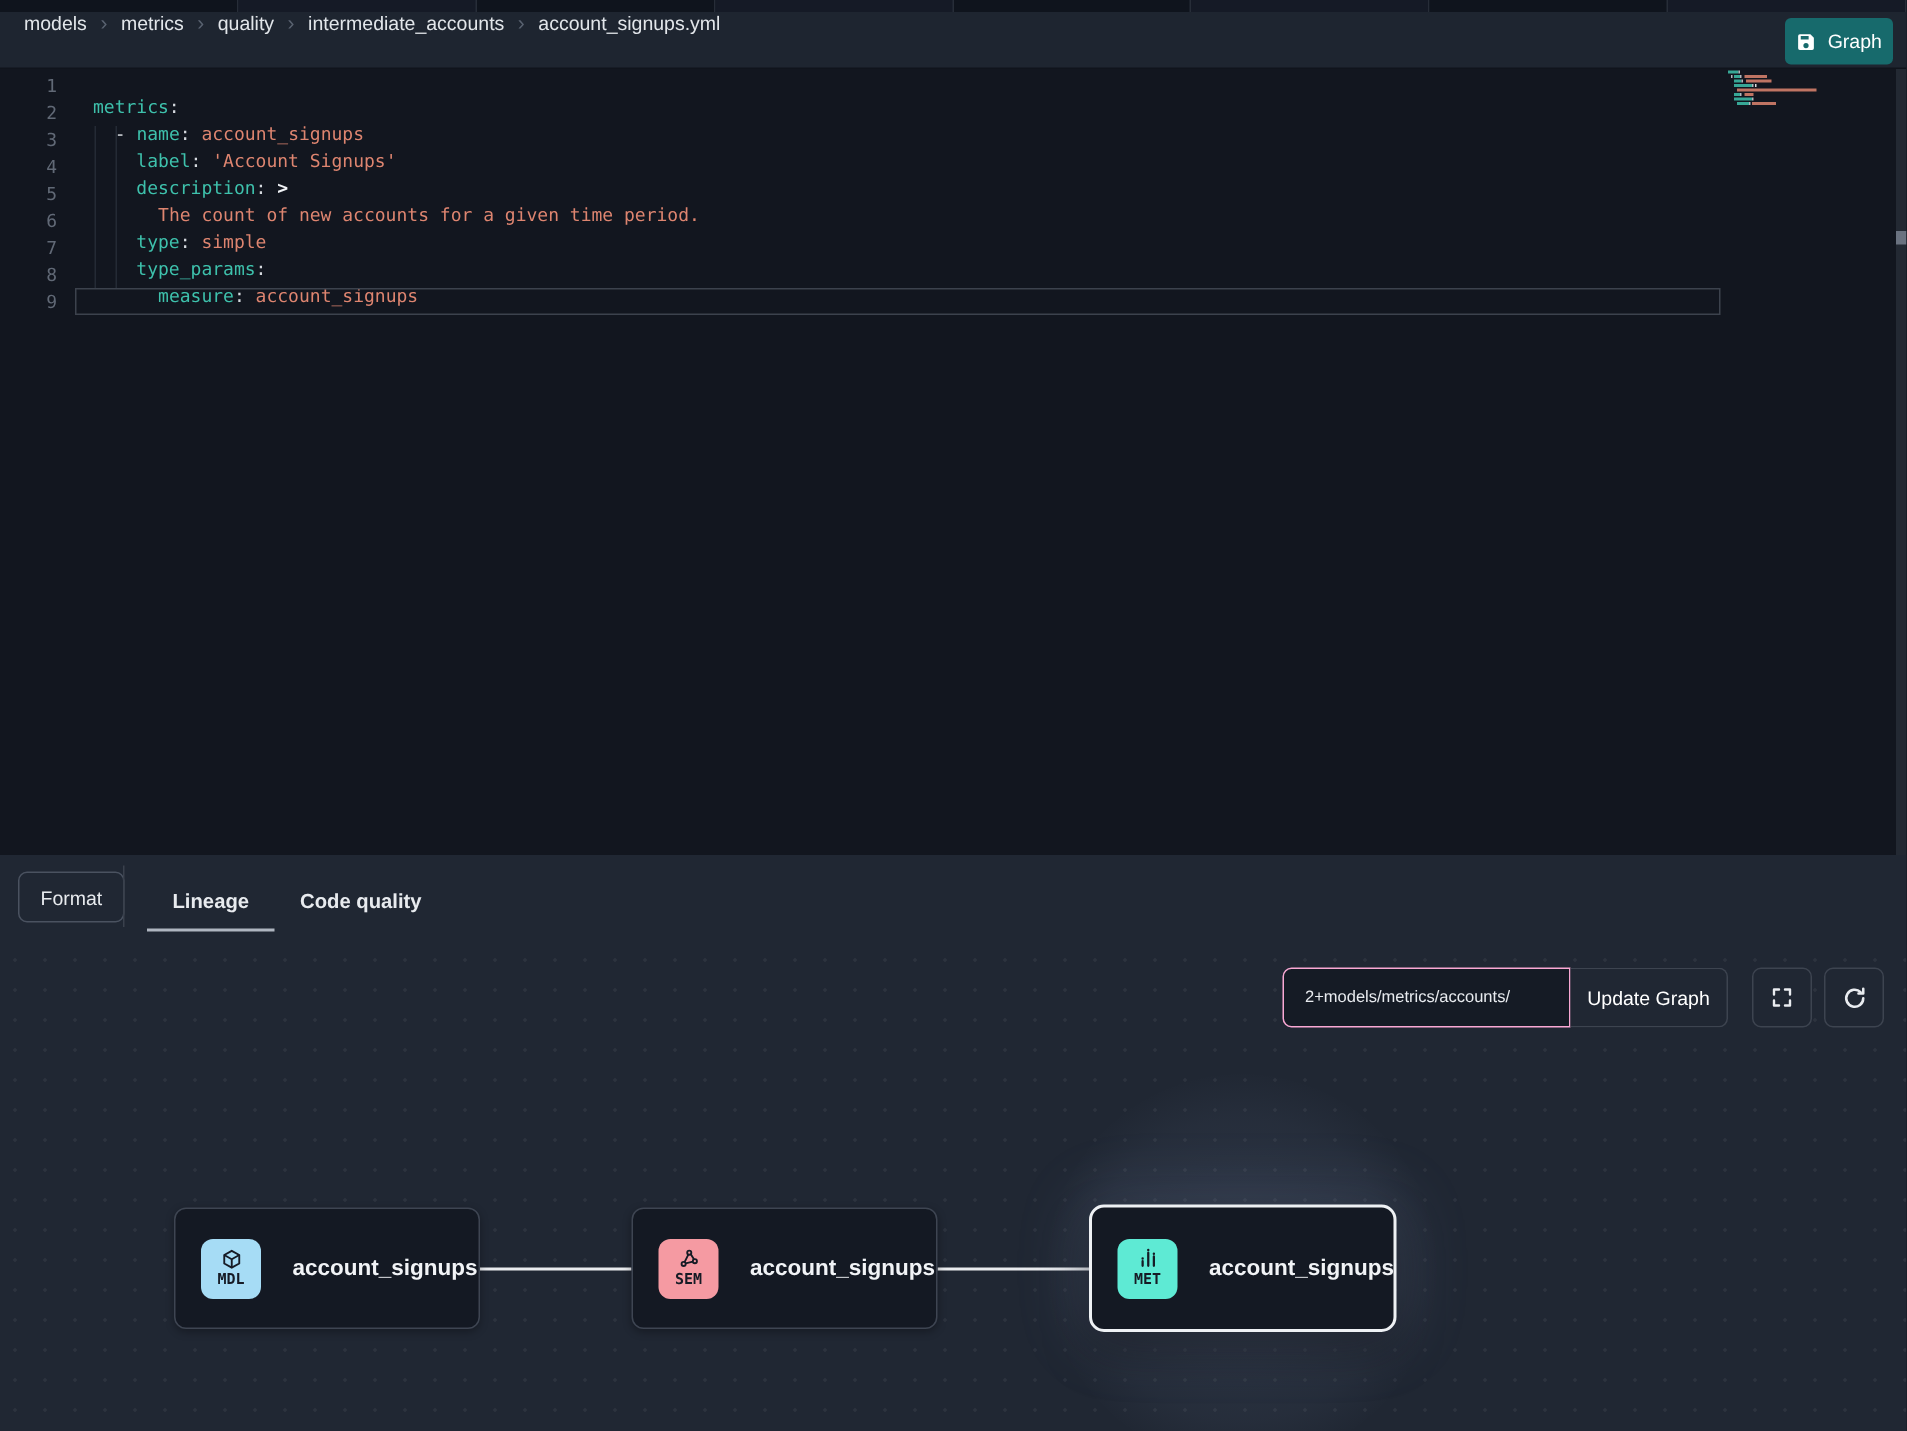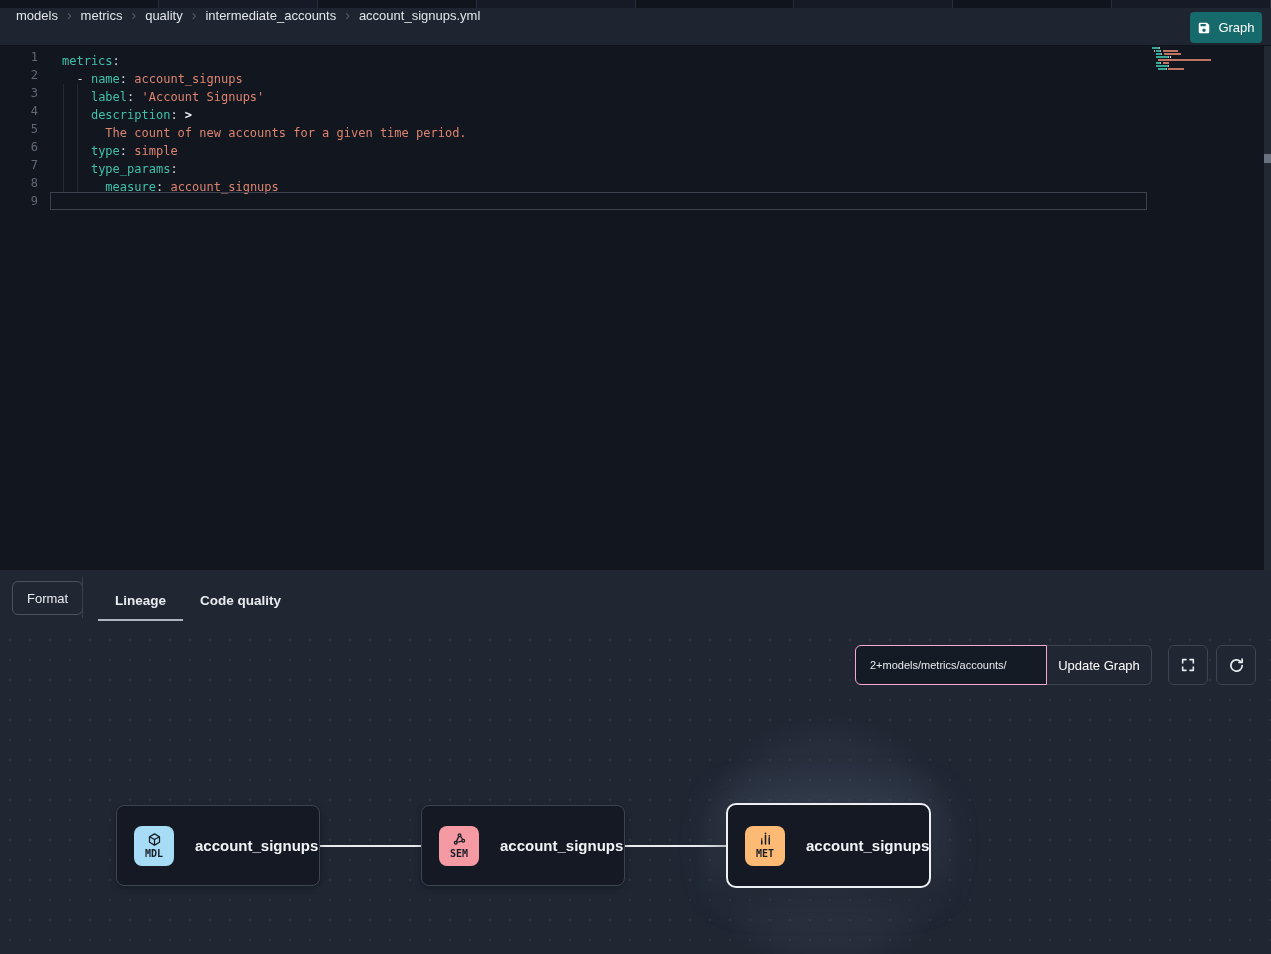--- a/index.html
+++ b/index.html
@@ -24,21 +24,21 @@
   .savebtn { position:absolute; right:9px; top:4px; height:31px; width:72px; background:#176a6c;
              border:none; border-radius:4px; color:#fff; font-size:13px; font-weight:500;
              display:flex; align-items:center; justify-content:center; gap:7px; cursor:pointer;
              font-family:"Liberation Sans", sans-serif; }
 
   
   .editor { position:absolute; left:0; top:46px; width:1271px; height:524px; background:#12161f;
             font-family:"DejaVu Sans Mono", monospace; font-size:12px; line-height:18px; }
   .gutter { position:absolute; left:0; top:2px; width:38px; text-align:right; color:#616976; user-select:none; }
   .gutter div { height:18px; }
-  .codelines { position:absolute; left:62px; top:6px; white-space:pre; }
+  .codelines { position:absolute; left:62px; top:16px; white-space:pre; }
   .codelines div { height:18px; }
   .seg-k { color:#3ec1ac; }
   .seg-v { color:#de8570; }
   .seg-p { color:#d5d9de; }
   .seg-b { color:#f2f4f7; font-weight:bold; }
   .guide { position:absolute; width:1px; background:#242a35; top:38px; height:108px; }
   .guide.g1 { left:63px; } .guide.g2 { left:77px; }
   .current-line { position:absolute; left:50px; top:146px; width:1097px; height:18px;
                   border:1px solid #3c424d; }
   .minimap { position:absolute; left:1152px; top:1px; width:64px; }
@@ -87,21 +87,21 @@
   .node1 { left:116px; top:175px; }
   .node2 { left:421px; top:175px; }
   .node3 { left:726px; top:173px; width:205px; height:85px; border:2px solid #eef1f4; border-radius:10px;
            box-shadow:0 0 45px 6px rgba(150,170,210,0.16), 0 14px 30px rgba(0,0,0,0.45); }
   .badge { width:40px; height:40px; border-radius:8px; display:flex; flex-direction:column;
            align-items:center; justify-content:center; color:#161b25; flex:none; }
   .badge .blabel { font-family:"DejaVu Sans Mono", monospace; font-size:10px; font-weight:bold;
                    line-height:11px; margin-top:1px; }
   .badge-mdl { background:#a6dcf5; }
   .badge-sem { background:#f59aa2; }
-  .badge-met { background:#fdba74; }
+  .badge-met { background:#5eead4; }
   .nlabel { font-size:15px; font-weight:600; color:#f1f3f6; }
 </style>
 </head>
 <body>
 
 <div class="tabstrip" id="tabstrip">
     <div class="tseg"></div>
     <div class="tseg alt"></div>
     <div class="tseg"></div>
     <div class="tseg alt"></div>

